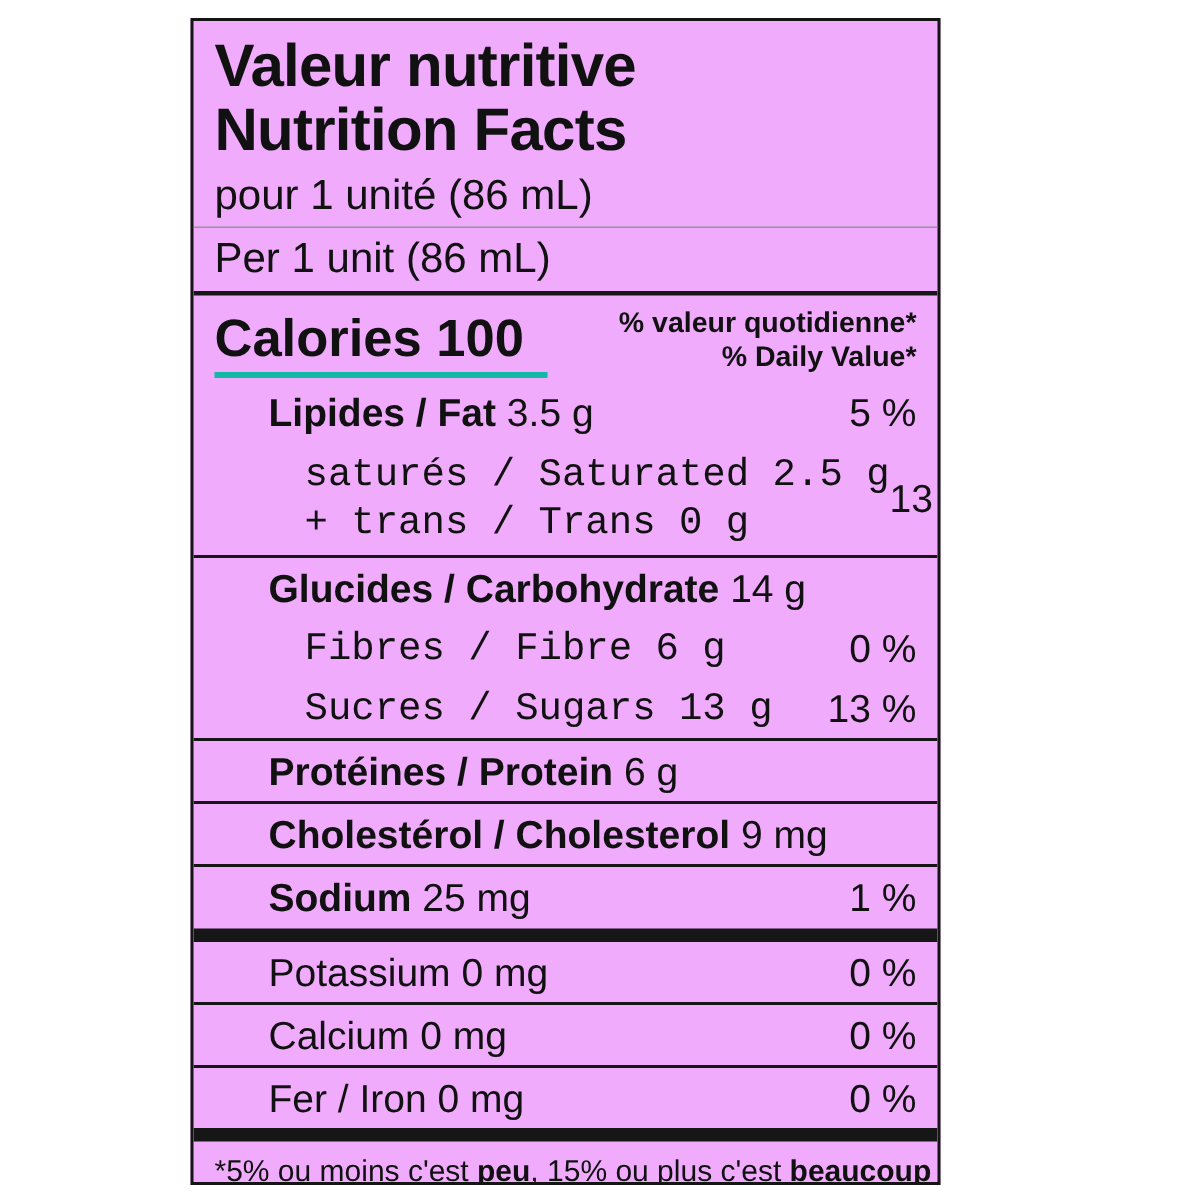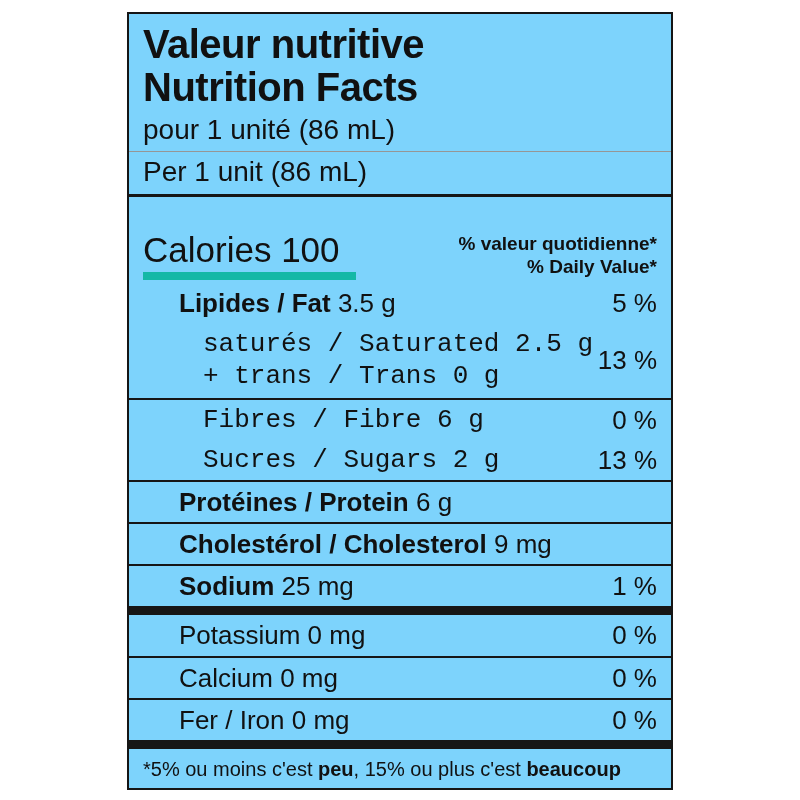--- a/index.html
+++ b/index.html
@@ -8,25 +8,25 @@
     width: 800px;
     height: 800px;
     background: #ffffff;
     font-family: "Liberation Sans", sans-serif;
     color: #111111;
   }
   .panel {
     position: absolute;
     left: 127px;
     top: 12px;
-    width: 546px;
+    width: 500px;
     height: 778px;
     box-sizing: border-box;
     border: 2px solid #151515;
-    background: #7dd3fc;
+    background: #f0abfc;
     overflow: hidden;
   }
   .pad { padding-left: 14px; padding-right: 14px; }
 
   .title {
     font-weight: bold;
     font-size: 40px;
     line-height: 1.08;
     letter-spacing: -0.5px;
   }
@@ -47,34 +47,33 @@
 
   .calrow {
     display: flex;
     justify-content: space-between;
     align-items: flex-end;
     padding-top: 7px;
     padding-bottom: 3px;
   }
   .calories {
     font-size: 35px;
-    font-weight: normal;
+    font-weight: bold;
     line-height: 1.05;
-    border-bottom: 8px solid #14b8a6;
+    border-bottom: 4px solid #14b8a6;
     padding-right: 16px;
     padding-bottom: 3px;
     white-space: nowrap;
   }
   .dvhead {
     text-align: right;
     font-weight: bold;
     font-size: 19px;
     line-height: 1.22;
     padding-bottom: 2px;
-    margin-top: 28px;
   }
 
   .nrow {
     display: flex;
     justify-content: space-between;
     align-items: center;
     font-size: 26px;
     line-height: 1.16;
     padding: 5px 14px;
   }
@@ -125,29 +124,35 @@
         <div class="ndv">5 %</div>
       </div>
       <div class="nrow indent multi">
         <div class="nlabel">
           <div><span>saturés / Saturated 2.5 g</span></div>
           <div><span>+ trans / Trans 0 g</span></div>
         </div>
         <div class="ndv">13 %</div>
       </div>
       <div class="rule thin"></div>
+      <div class="nrow">
+        <div class="nlabel">
+          <div><span class="b">Glucides / Carbohydrate</span><span> 14 g</span></div>
+        </div>
+        <div class="ndv"></div>
+      </div>
       <div class="nrow indent">
         <div class="nlabel">
           <div><span>Fibres / Fibre 6 g</span></div>
         </div>
         <div class="ndv">0 %</div>
       </div>
       <div class="nrow indent">
         <div class="nlabel">
-          <div><span>Sucres / Sugars 2 g</span></div>
+          <div><span>Sucres / Sugars 13 g</span></div>
         </div>
         <div class="ndv">13 %</div>
       </div>
       <div class="rule thin"></div>
       <div class="nrow">
         <div class="nlabel">
           <div><span class="b">Protéines / Protein</span><span> 6 g</span></div>
         </div>
         <div class="ndv"></div>
       </div>

